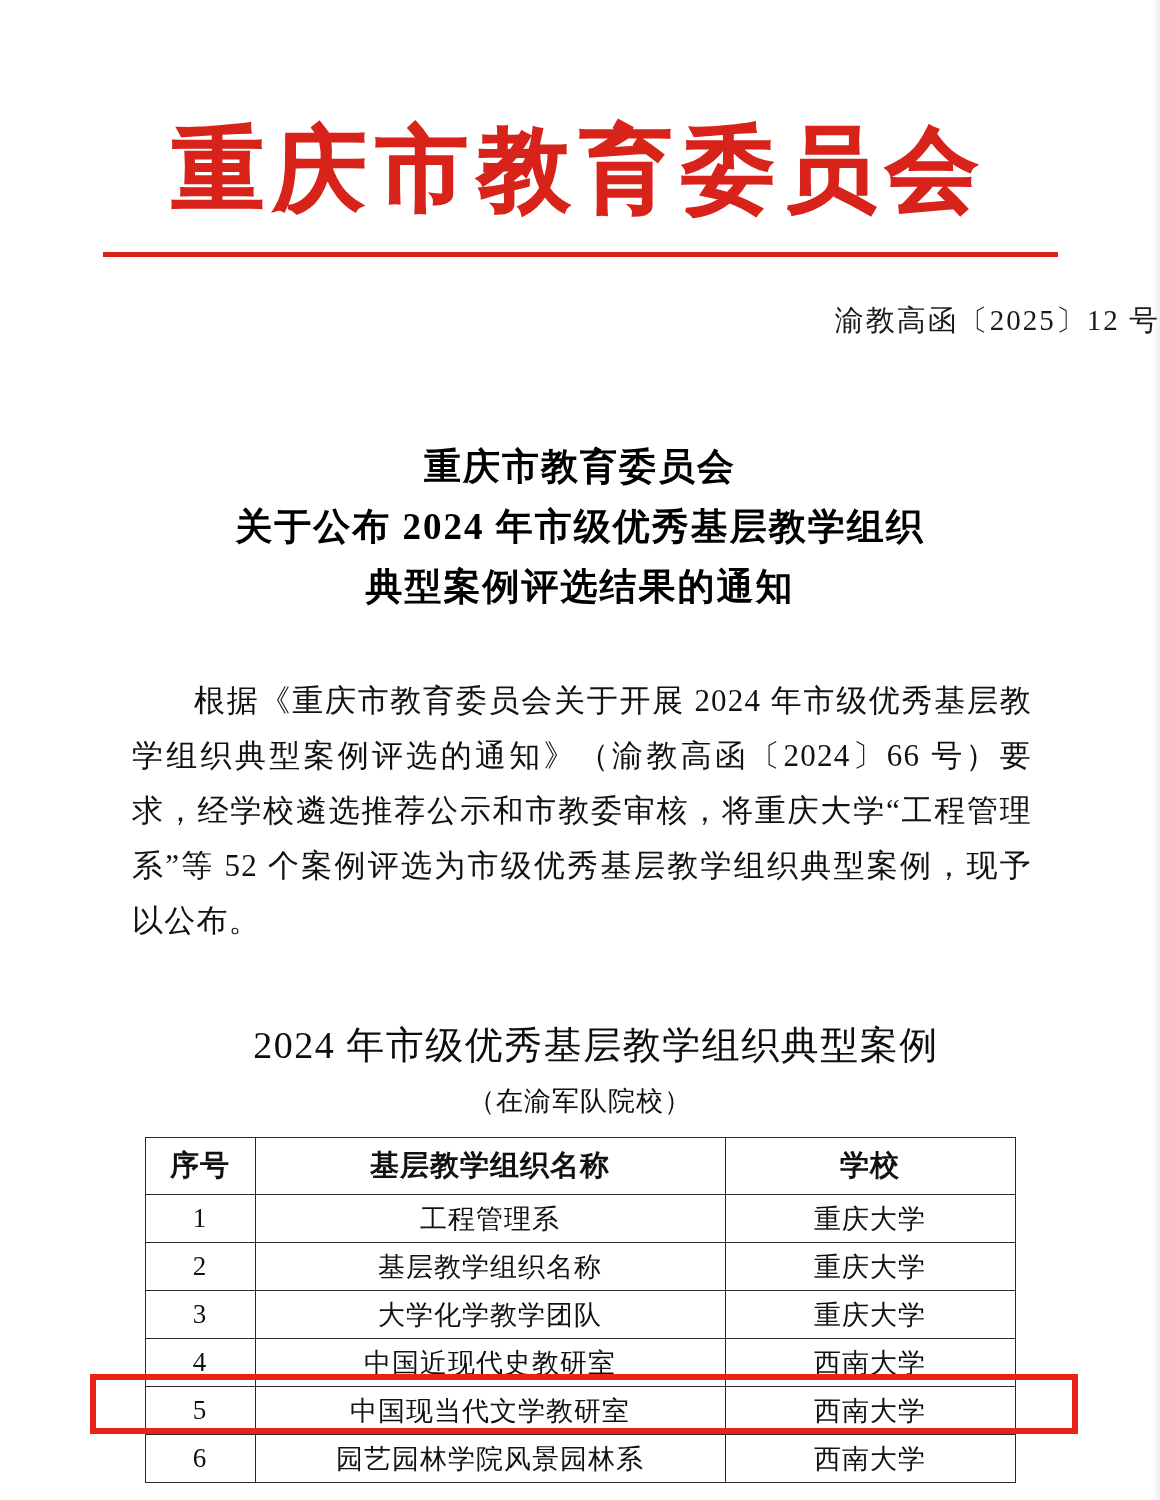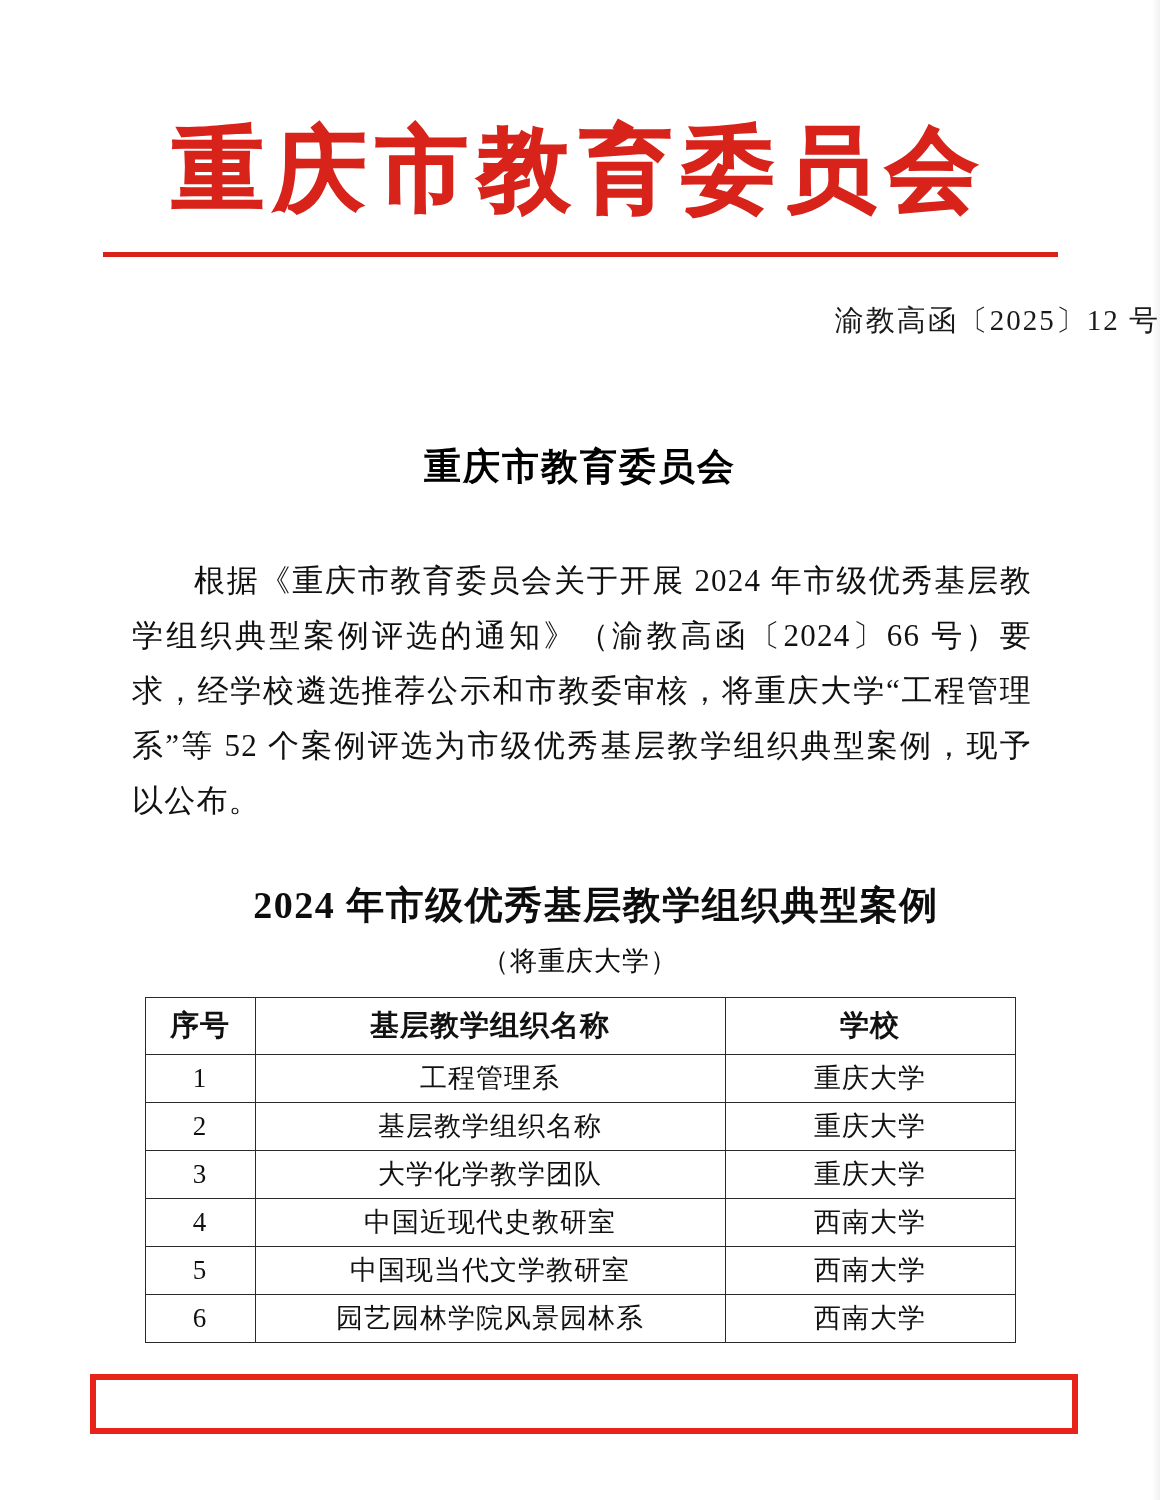--- a/index.html
+++ b/index.html
@@ -70,24 +70,24 @@
   }
   .body-text .salutation { margin-bottom: 6px; }
   .body-text .para {
     text-indent: 62px;
     text-align: justify;
   }
 
   
   .table-title {
     text-align: center;
-    font-weight: bold;
+    font-weight: normal;
     font-size: 38px;
     letter-spacing: 1.5px;
-    margin-top: 51px;
+    margin-top: 72px;
     white-space: nowrap;
     padding-left: 32px;
   }
   .table-subtitle {
     text-align: center;
     font-size: 27px;
     letter-spacing: 1px;
     margin-top: 12px;
   }
 
@@ -139,28 +139,30 @@
 
 <div class="masthead">
   <div class="masthead-title">重庆市教育委员会</div>
   <div class="masthead-rule"></div>
 </div>
 
 <div class="doc-number">渝教高函〔2025〕12 号</div>
 
 <div class="title-block">
   <div>重庆市教育委员会</div>
+  <div>关于公布 2024 年市级优秀基层教学组织</div>
+  <div>典型案例评选结果的通知</div>
 </div>
 
 <div class="body-text">
   <div class="para">根据《重庆市教育委员会关于开展 2024 年市级优秀基层教学组织典型案例评选的通知》（渝教高函〔2024〕66 号）要求，经学校遴选推荐公示和市教委审核，将重庆大学“工程管理系”等 52 个案例评选为市级优秀基层教学组织典型案例，现予以公布。</div>
 </div>
 
 <div class="table-title">2024 年市级优秀基层教学组织典型案例</div>
-<div class="table-subtitle">（将重庆大学）</div>
+<div class="table-subtitle">（在渝军队院校）</div>
 
 <table class="result-table">
   <colgroup>
     <col class="c-idx">
     <col class="c-org">
     <col class="c-school">
   </colgroup>
   <thead>
     <tr>
       <th>序号</th>

